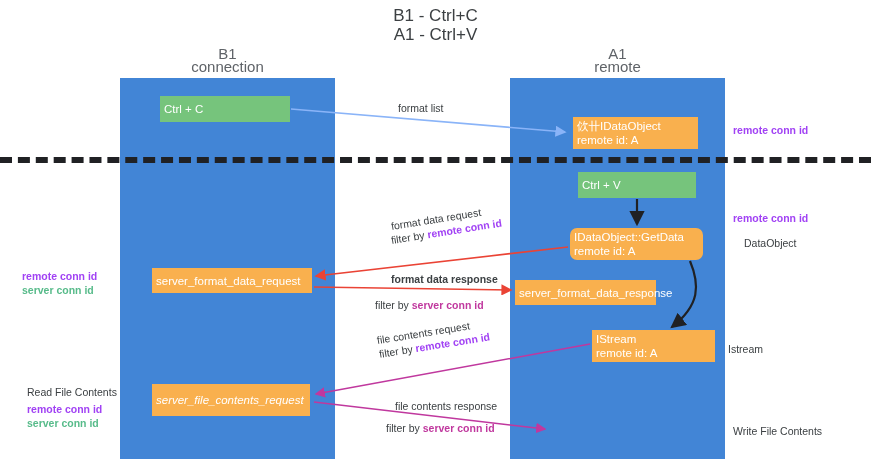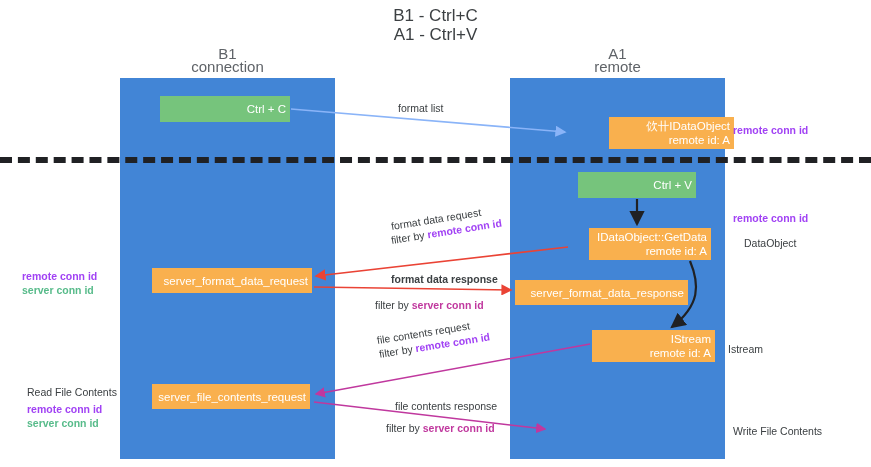--- a/index.html
+++ b/index.html
@@ -50,42 +50,42 @@
   #divider {
     left: 0; top: 157px; width: 871px; height: 0;
     border-top: 6px dashed #202124;
   }
 
   
   .node {
     box-sizing: border-box;
     display: flex;
     flex-direction: column;
-    align-items: flex-end;
+    align-items: flex-start;
     justify-content: center;
     text-align: center;
     font-size: 11.5px;
     line-height: 14px;
     color: #ffffff;
     padding: 10px 4px;
     white-space: pre;
   }
   .node.green  { background: #76c47c; }
   .node.orange { background: #f9b04e; }
   .node .l2 { font-size: 11.5px; }
 
   
   #n-ctrlc      { left: 160px; top: 96px;  width: 130px; height: 26px; }
-  #n-idataobj   { left: 573px; top: 117px; width: 125px; height: 32px; margin-left: 36px; }
+  #n-idataobj   { left: 573px; top: 117px; width: 125px; height: 32px; }
   #n-ctrlv      { left: 578px; top: 172px; width: 118px; height: 26px; }
-  #n-getdata    { left: 589px; top: 228px; width: 122px; height: 32px; }
+  #n-getdata    { left: 570px; top: 228px; width: 133px; height: 32px; border-radius: 7px; }
   #n-sfdreq     { left: 152px; top: 268px; width: 160px; height: 25px; }
-  #n-sfdresp    { left: 515px; top: 280px; width: 173px; height: 25px; }
+  #n-sfdresp    { left: 515px; top: 280px; width: 141px; height: 25px; }
   #n-istream    { left: 592px; top: 330px; width: 123px; height: 32px; }
-  #n-sfcreq     { left: 152px; top: 384px; width: 158px; height: 25px; }
+  #n-sfcreq     { left: 152px; top: 384px; width: 158px; height: 32px; font-style: italic; }
   #n-sfcresp    { left: 549px; top: 417px; width: 155px; height: 25px; }
 
   
   .edge-label {
     font-size: 10.5px;
     line-height: 14px;
     color: #3c4043;
     white-space: nowrap;
   }
   .edge-label .hl-purple { color: #a142f4; font-weight: bold; }

